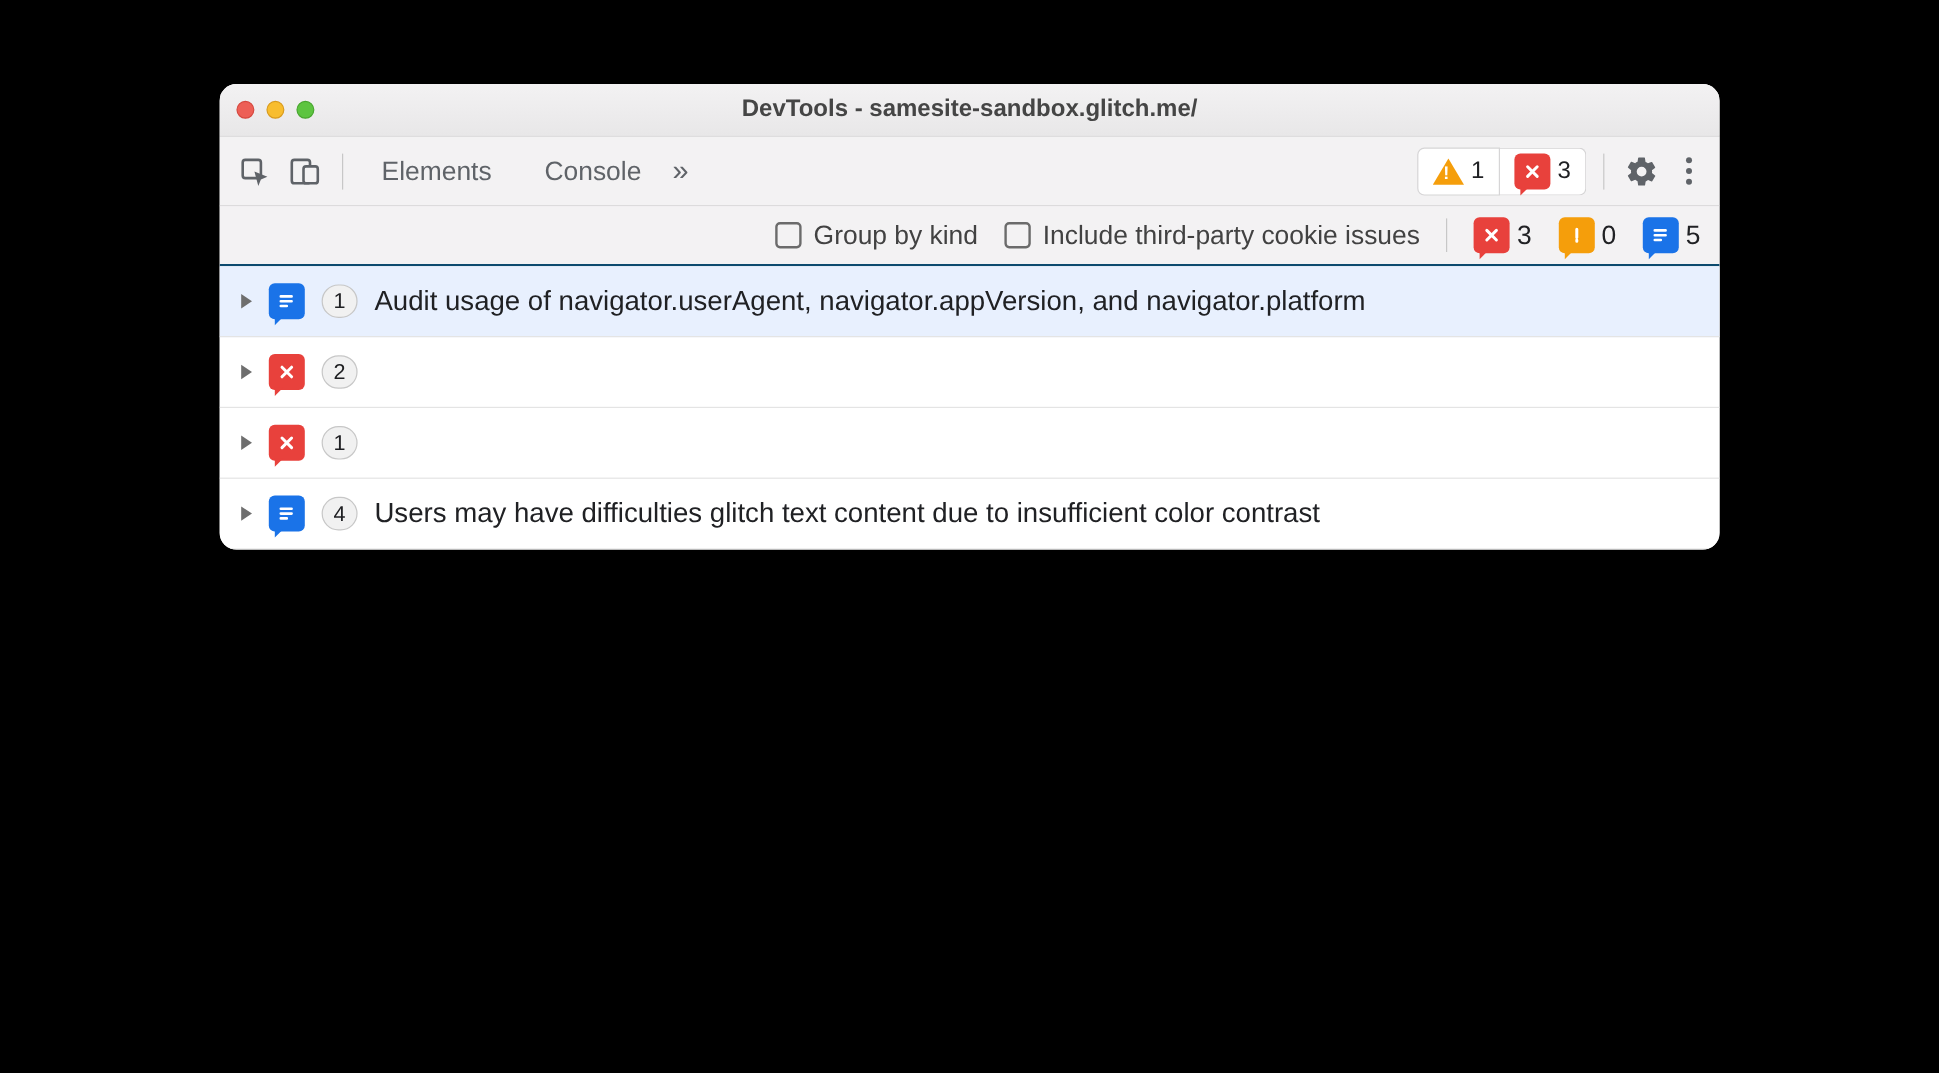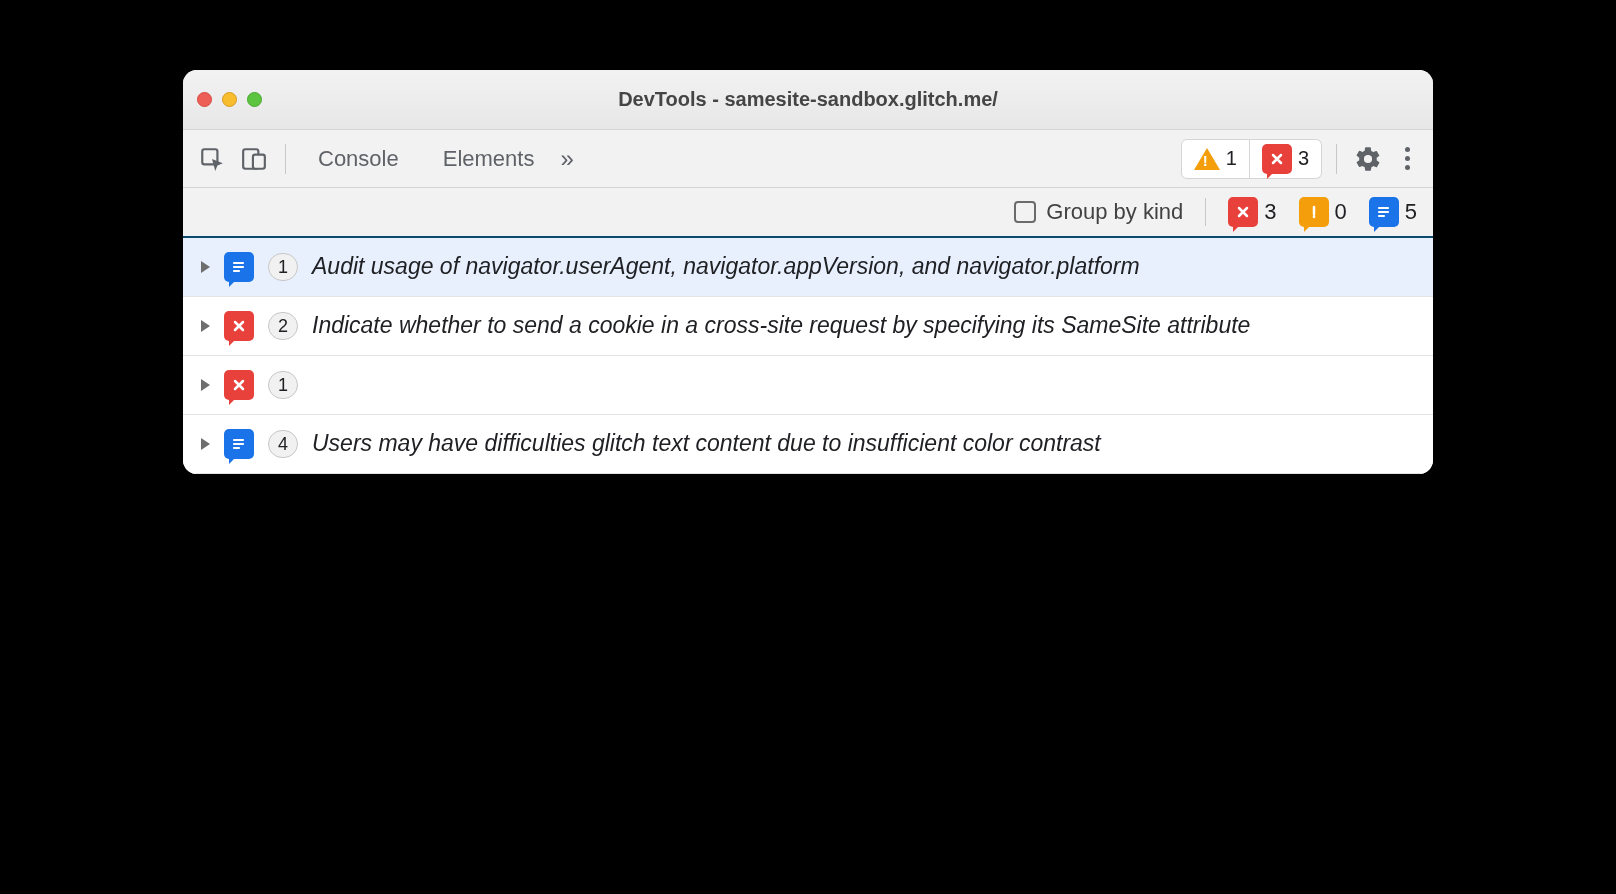--- a/index.html
+++ b/index.html
@@ -15,21 +15,21 @@
   }
   .window {
     width: 1250px;
     background: #fff;
     border-radius: 14px;
     box-shadow: 0 30px 60px rgba(0,0,0,0.6);
     overflow: hidden;
   }
   
   .titlebar {
-    height: 60px;
+    height: 44px;
     background: linear-gradient(#f3f2f3,#e8e7e8);
     display: flex;
     align-items: center;
     padding: 0 14px;
     border-bottom: 1px solid #d6d5d6;
     position: relative;
   }
   .traffic { display:flex; gap:10px; }
   .dot { width:15px; height:15px; border-radius:50%; }
   .dot.red{background:#ed5f56;border:1px solid #d6483f;}
@@ -98,21 +98,21 @@
   .tri{
     width:0;height:0;border-left:9px solid #6e6e6e;
     border-top:6px solid transparent;border-bottom:6px solid transparent;
   }
   .badge{
     min-width:30px; height:28px; border-radius:14px;
     border:1px solid #c7c7c7; background:#f1f1f1;
     display:flex;align-items:center;justify-content:center;
     font-size:18px; color:#202124; padding:0 8px;
   }
-  .msg{flex:1; line-height:1.28;font-style:italic;}
+  .msg{flex:1; line-height:1.28;}
   
   .isq{width:30px;height:30px;border-radius:5px;display:flex;align-items:center;justify-content:center;position:relative;}
   .isq.red{background:#e8413c;}
   .isq.blue{background:#1a73e8;}
   .isq.orange{background:#f59e0b;}
   .isq .tail{position:absolute;bottom:-5px;left:5px;width:0;height:0;border-top:7px solid currentColor;border-right:7px solid transparent;}
   .isq.red .tail{color:#e8413c;}
   .isq.blue .tail{color:#1a73e8;}
   .isq.orange .tail{color:#f59e0b;}
   .isq svg{width:16px;height:16px;}
@@ -155,24 +155,24 @@
     </div>
     <div class="tb-icon">
       <svg viewBox="0 0 24 24" width="26" height="26" fill="none" stroke="#5f6368" stroke-width="2">
         <rect x="2" y="3" width="14" height="18" rx="2"></rect>
         <rect x="11" y="8" width="11" height="13" rx="2" fill="#f3f2f3"></rect>
       </svg>
     </div>
     <div class="divider"></div>
 
     <div class="tab">
+        <span>Elements</span>
+      </div>
+    <div class="tab">
         <span>Console</span>
-      </div>
-    <div class="tab">
-        <span>Elements</span>
       </div>
     <div class="chev">»</div>
 
     <div class="spacer"></div>
 
     <div class="pill-group">
       <div class="pill">
         <div class="warn-tri"></div>
         <span>1</span>
       </div>
@@ -198,20 +198,24 @@
         <span></span>
         <span></span>
       </div>
   </div>
 
   <div class="filterbar">
     <label class="chk">
       <span class="box"></span>
       <span>Group by kind</span>
     </label>
+    <label class="chk">
+      <span class="box"></span>
+      <span>Include third-party cookie issues</span>
+    </label>
     <div class="fdiv"></div>
     <div class="count">
       <div class="isq red">
         <svg viewBox="0 0 16 16">
             <path d="M4 4 L12 12 M12 4 L4 12" stroke="#fff" stroke-width="2.5" stroke-linecap="round"></path>
           </svg>
         <div class="tail"></div>
       </div>
       <span>3</span>
     </div>
@@ -251,21 +255,20 @@
 
     <div class="row">
       <div class="tri"></div>
       <div class="isq red">
         <svg viewBox="0 0 16 16">
             <path d="M4 4 L12 12 M12 4 L4 12" stroke="#fff" stroke-width="2.5" stroke-linecap="round"></path>
           </svg>
         <div class="tail"></div>
       </div>
       <div class="badge">2</div>
-      <div class="msg">Indicate whether to send a cookie in a cross-site request by specifying its SameSite attribute</div>
     </div>
 
     <div class="row">
       <div class="tri"></div>
       <div class="isq red">
         <svg viewBox="0 0 16 16">
             <path d="M4 4 L12 12 M12 4 L4 12" stroke="#fff" stroke-width="2.5" stroke-linecap="round"></path>
           </svg>
         <div class="tail"></div>
       </div>

